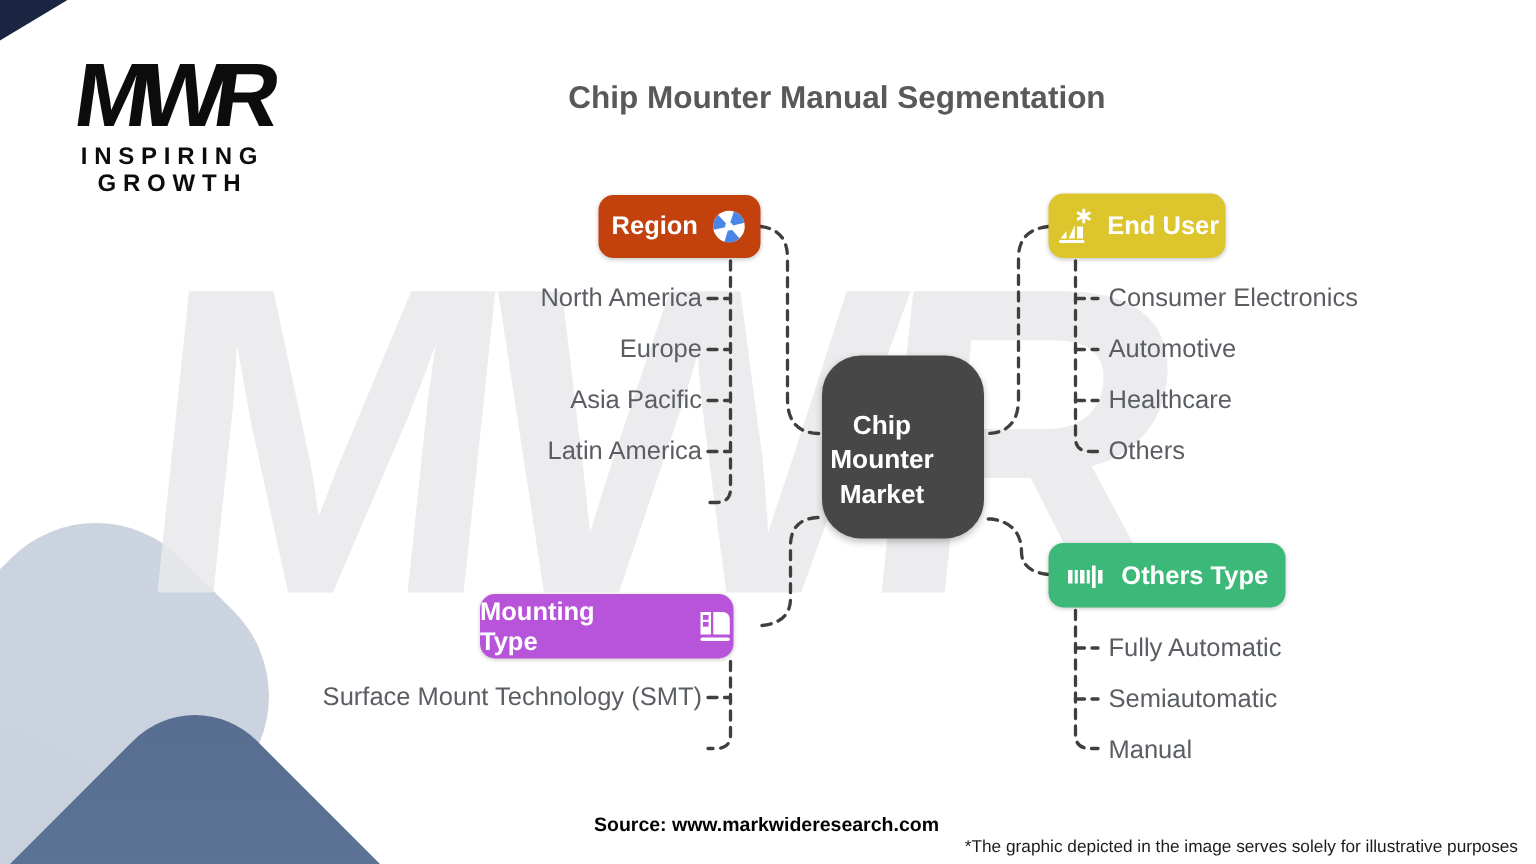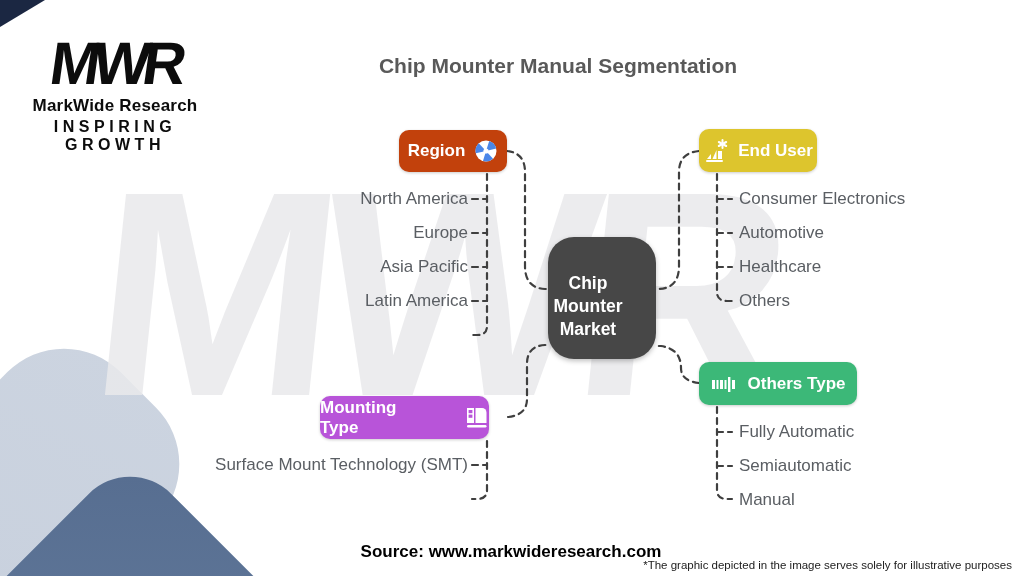--- a/index.html
+++ b/index.html
@@ -37,21 +37,21 @@
   }
   .logo-company{ font-size:17px; font-weight:800; color:#0c0c0c; margin-top:2px; letter-spacing:0.2px; }
   .logo-tagline{ font-size:16px; font-weight:700; color:#0c0c0c; letter-spacing:4.5px; text-transform:uppercase; margin-top:2px; }
   
   .title{
     position:absolute; left:308px; top:54px; width:500px; text-align:center;
     font-size:21px; font-weight:700; color:#595959; z-index:4;
   }
   .source{
     position:absolute; left:311px; top:542px; width:400px; text-align:center;
-    font-size:17px; font-weight:700; color:#000; z-index:4;
+    font-size:13px; font-weight:700; color:#000; z-index:4;
   }
   .disclaimer{
     position:absolute; right:12px; bottom:5px; font-size:11.5px; color:#1c1c1c; z-index:4;
   }
   
   .connectors{ position:absolute; left:0; top:0; z-index:3; }
   .connectors path{ fill:none; stroke:#3f3f3f; stroke-width:2.2; stroke-dasharray:6 5; stroke-linecap:round; }
   
   .node{
     position:absolute; z-index:5; border-radius:10px; color:#fff;
@@ -85,21 +85,20 @@
 
 <div class="canvas">
 
   <div class="band-light"></div>
   <div class="diamond-dark"></div>
   <div class="corner-triangle"></div>
   <div class="watermark">MWR</div>
 
   <div class="logo">
     <div class="logo-acronym">MWR</div>
-    <div class="logo-company">MarkWide Research</div>
     <div class="logo-tagline">Inspiring Growth</div>
   </div>
 
   <div class="title">Chip Mounter Manual Segmentation</div>
 
   <svg class="connectors" width="1024" height="576">
 
     <path d="M 507 151 Q 525 153 525 172 L 525 266 Q 525 288 545 289 L 548 289"></path>
 
     <path d="M 699 151 Q 679 153 679 172 L 679 266 Q 679 288 659 289 L 656 289"></path>

